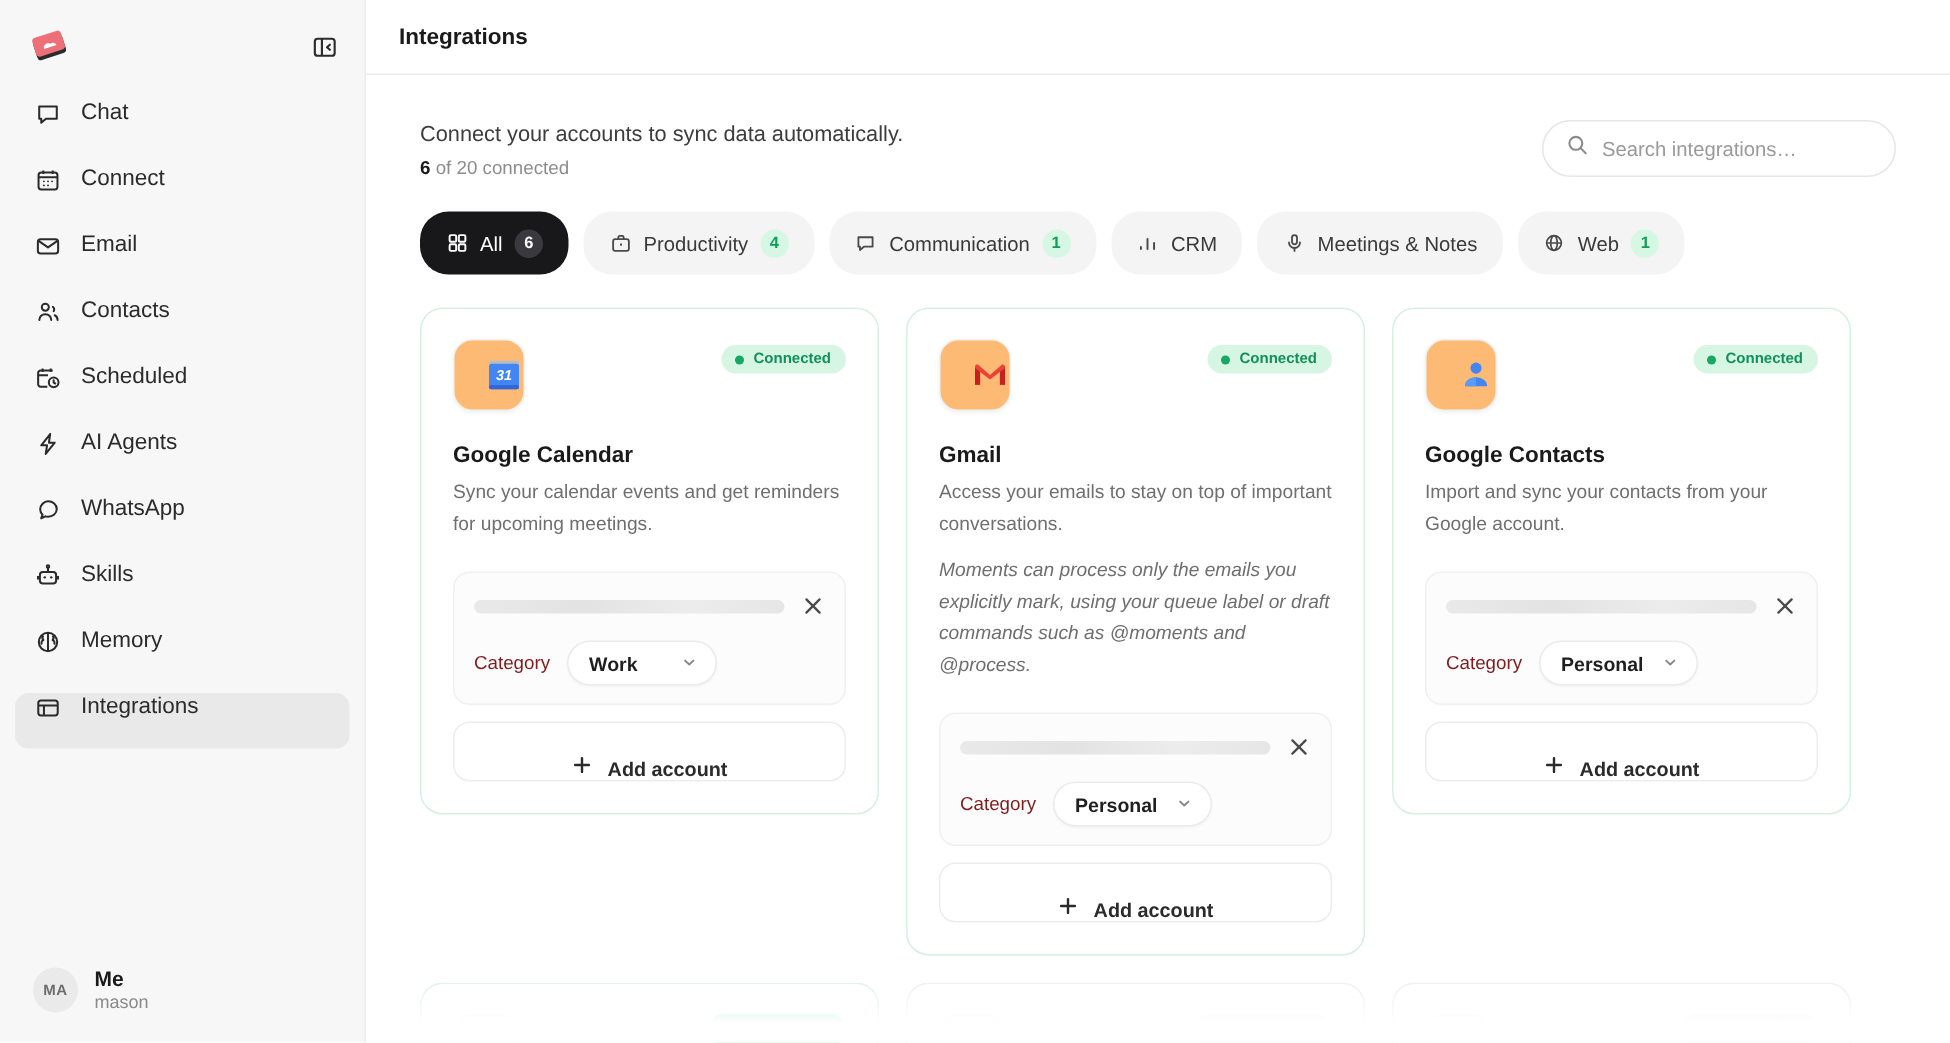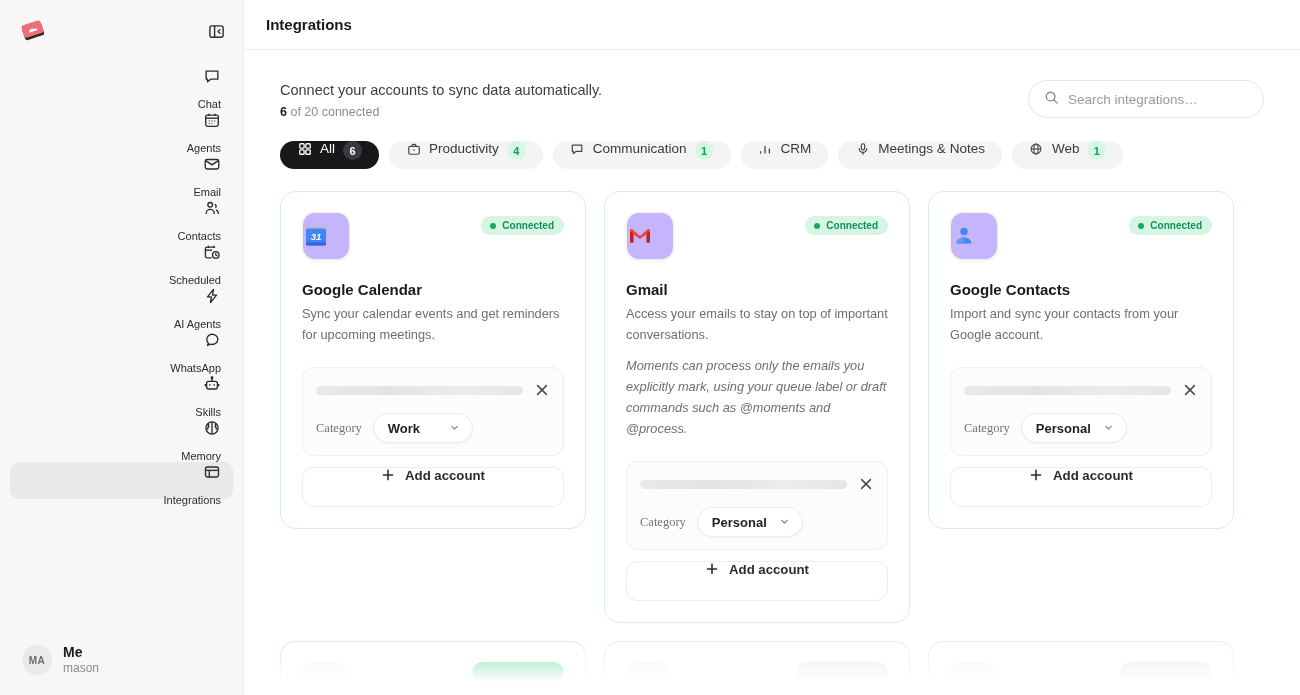--- a/index.html
+++ b/index.html
@@ -31,28 +31,27 @@
     display: flex; align-items: center; justify-content: center;
   }
   .logo svg { display:block; }
   .collapse-btn {
     width: 26px; height: 26px;
     display: flex; align-items: center; justify-content: center;
     border-radius: 6px; cursor: pointer;
   }
   .nav { padding: 4px 10px 0 10px; flex: 1 1 auto; }
   .nav-item {
-    display: flex; align-items: flex-end; gap: 13px;
+    display: flex; align-items: flex-start; gap: 13px;
     height: 37px; padding: 0 12px;
     border-radius: 9px;
-    color: #2b2b2b; font-size: 11px;
+    color: #2b2b2b; font-size: 15px;
     margin-bottom: 7px;
     cursor: pointer;
     white-space: nowrap;
-    flex-direction: column;
   }
   .nav-item.active { background: #e9e9e9; }
   .nav-ico { width: 19px; height: 19px; display:flex; align-items:center; justify-content:center; flex:0 0 19px; }
   .nav-ico svg { display:block; }
 
   .sb-user {
     display: flex; align-items: center; gap: 11px;
     padding: 8px 10px 18px 22px;
   }
   .avatar {
@@ -94,23 +93,23 @@
   }
   .search input {
     border: none; outline: none; background: transparent;
     font-family: inherit; font-size: 13.5px; color: #2b2b2b;
     width: 100%;
   }
   .search input::placeholder { color: #9a9a9a; }
 
   .tabs { display: flex; gap: 10px; margin-top: 22px; }
   .tab {
-    height: 28px; border-radius: 19px;
+    height: 42px; border-radius: 19px;
     background: #f4f4f4; color: #3a3a3a;
-    display: flex; align-items: flex-start; gap: 8px;
+    display: flex; align-items: center; gap: 8px;
     padding: 0 17px; font-size: 13.5px;
     cursor: pointer; white-space: nowrap;
   }
   .tab .tico { display:flex; align-items:center; justify-content:center; width:15px; height:15px; }
   .tab.active { background: #18181b; color: #ffffff; }
   .pill {
     min-width: 19px; height: 19px; border-radius: 10px;
     background: #d6f7e4; color: #0f9d58;
     font-size: 11px; font-weight: 700;
     display:flex; align-items:center; justify-content:center;
@@ -127,23 +126,23 @@
   }
   .card {
     border: 1px solid #d7f0e2; border-radius: 15px;
     background: #ffffff;
     padding: 20px 21px 21px 21px;
     position: relative;
   }
   .card-top { display: flex; align-items: flex-start; justify-content: space-between; }
   .app-icon {
     width: 48px; height: 48px; border-radius: 13px;
-    background: #c4b5fd; border: 1px solid #f0f0f0;
+    background: #fdba74; border: 1px solid #f0f0f0;
     box-shadow: 0 1px 3px rgba(0,0,0,.06);
-    display:flex; align-items:center; justify-content:flex-start;font-style:italic;
+    display:flex; align-items:center; justify-content:flex-end;font-style:italic;
   }
   .badge {
     display: inline-flex; align-items: center; gap: 6px;
     background: #d7f5e3; color: #12905a;
     font-size: 10px; font-weight: 600;
     border-radius: 11px; padding: 4px 10px 4px 9px;
     margin-top: 4px;
   }
   .dot { width: 6px; height: 6px; border-radius: 50%; background: #17a766; }
 
@@ -157,33 +156,33 @@
     background: #fcfcfc;
     padding: 13px 12px 12px 13px;
   }
   .acct-row1 { display: flex; align-items: center; justify-content: space-between; gap: 10px; }
   .redacted {
     height: 9px; border-radius: 5px; flex: 1 1 auto;
     background: linear-gradient(90deg,#e9e9e9,#e3e3e3 35%,#ececec 70%,#e6e6e6);
   }
   .x-btn { width: 18px; height: 18px; display:flex; align-items:center; justify-content:center; cursor:pointer; flex:0 0 18px; }
   .acct-row2 { display: flex; align-items: center; gap: 11px; margin-top: 14px; }
-  .cat-label { font-size: 12.5px; color: #737373; font-family: Liberation Serif, serif; }
+  .cat-label { font-size: 12.5px; color: #7f1d1d; }
   .select {
     height: 30px; border: 1px solid #ebebeb; border-radius: 15px;
     background: #fff; box-shadow: 0 1px 2px rgba(0,0,0,.04);
     display: flex; align-items: center; justify-content: space-between; gap: 12px;
     padding: 0 12px 0 14px; min-width: 100px;
     font-size: 13px; color: #1f1f1f; font-weight: 600; cursor: pointer;
   }
   .add-btn {
     margin-top: 11px; height: 40px;
     border: 1px solid #ededed; border-radius: 11px;
     background: #fff;
-    display: flex; align-items: flex-start; justify-content: center; gap: 10px;
+    display: flex; align-items: flex-end; justify-content: center; gap: 10px;
     font-size: 13.2px; color: #2b2b2b; font-weight: 600;
     cursor: pointer;
   }
 
   
   .grid2 { margin-top: 18px; display: grid; grid-template-columns: repeat(3, 306px); gap: 18px; }
   .card-stub {
     height: 90px; border: 1px solid #ececec; border-top-left-radius: 15px; border-top-right-radius: 15px;
     border-bottom: none; background: #fff; padding: 20px 21px;
     display: flex; align-items: flex-start; justify-content: space-between;
@@ -239,21 +238,21 @@
               <line x1="3" y1="8" x2="17" y2="8"></line>
               <line x1="6.5" y1="3" x2="6.5" y2="5.5"></line>
               <line x1="13.5" y1="3" x2="13.5" y2="5.5"></line>
               <circle cx="7" cy="11" r=".7" fill="#2b2b2b" stroke="none"></circle>
               <circle cx="10" cy="11" r=".7" fill="#2b2b2b" stroke="none"></circle>
               <circle cx="13" cy="11" r=".7" fill="#2b2b2b" stroke="none"></circle>
               <circle cx="7" cy="14" r=".7" fill="#2b2b2b" stroke="none"></circle>
               <circle cx="10" cy="14" r=".7" fill="#2b2b2b" stroke="none"></circle>
             </svg>
           </span>
-        <span>Agents</span>
+        <span>Connect</span>
       </div>
       <div class="nav-item">
         <span class="nav-ico">
             <svg width="18" height="18" viewBox="0 0 20 20" fill="none" stroke="#2b2b2b" stroke-width="1.5" stroke-linejoin="round">
               <rect x="2.5" y="5" width="15" height="10.5" rx="2"></rect>
               <path d="M3 6.2 10 11l7-4.8"></path>
             </svg>
           </span>
         <span>Email</span>
       </div>

